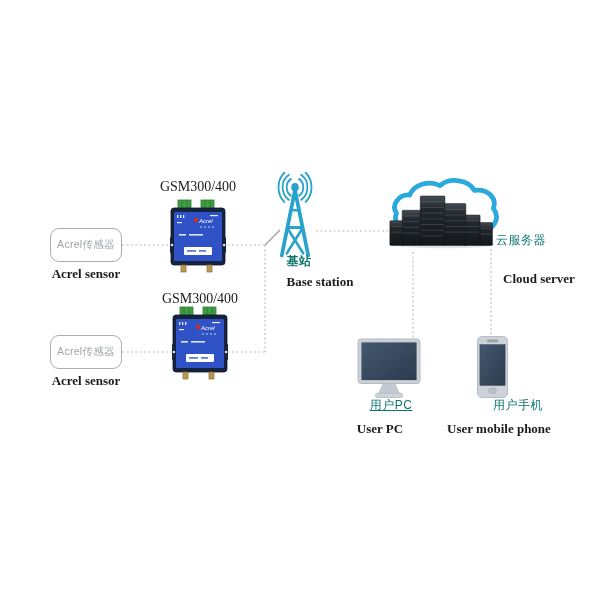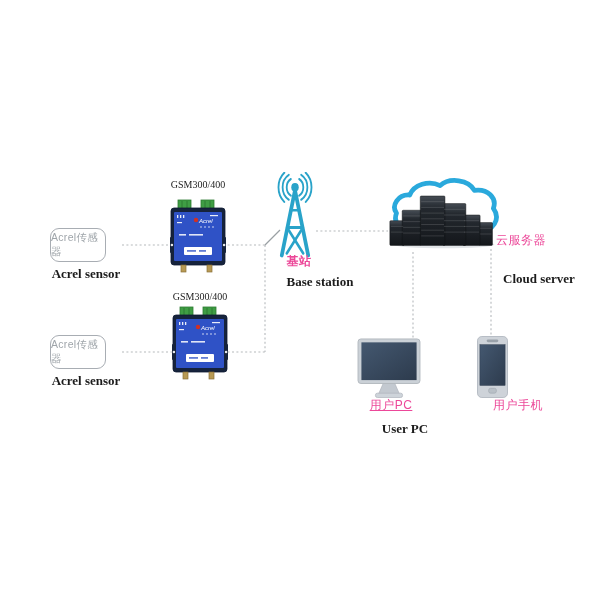--- a/index.html
+++ b/index.html
@@ -1,25 +1,25 @@
 <!DOCTYPE html>
 <html><head>
 <meta charset="utf-8">
 <style>
   html,body{margin:0;padding:0;background:#ffffff;}
   #canvas{position:relative;width:600px;height:600px;background:#ffffff;overflow:hidden;
           font-family:"Liberation Sans",sans-serif;}
   .abs{position:absolute;}
   .en-label{font-family:"Liberation Serif",serif;font-size:13px;font-weight:600;color:#1c1c1c;
             text-align:center;white-space:nowrap;}
-  .zh-label{font-family:"Liberation Sans",sans-serif;font-size:12px;color:#ec4899;
+  .zh-label{font-family:"Liberation Sans",sans-serif;font-size:12px;color:#0f766e;
             text-align:center;white-space:nowrap;letter-spacing:0.5px;}
-  .device-title{font-family:"Liberation Serif",serif;font-size:10px;font-weight:400;color:#1c1c1c;
+  .device-title{font-family:"Liberation Serif",serif;font-size:14px;font-weight:400;color:#1c1c1c;
             text-align:center;white-space:nowrap;}
-  .sensor-box{box-sizing:border-box;width:56px;height:34px;border:1.6px solid #a8adb3;border-radius:9px;
+  .sensor-box{box-sizing:border-box;width:72px;height:34px;border:1.6px solid #a8adb3;border-radius:9px;
             background:#ffffff;display:flex;align-items:center;justify-content:center;
             font-size:10.5px;color:#9fa5aa;letter-spacing:0.3px;}
   svg{display:block;}
 </style>
 </head>
 <body>
 
 <div id="canvas">
 
   <svg class="abs" style="left:0;top:0;" width="600" height="600" viewBox="0 0 600 600">
@@ -183,23 +183,24 @@
         <stop offset="0" stop-color="#445870"></stop>
         <stop offset="1" stop-color="#2d3b4d"></stop>
       </linearGradient>
     </defs>
     <path d="M27 47 L39 47 L44 58.5 L22 58.5 Z" fill="#c3c9d0" stroke="#b2b8bf" stroke-width="0.8"></path>
     <rect x="19" y="57" width="28" height="4.5" rx="2" fill="#ced4da" stroke="#b2b8bf" stroke-width="0.8"></rect>
     <rect x="1" y="1" width="64" height="46" rx="3" fill="#cbd1d7" stroke="#b2b8bf" stroke-width="1"></rect>
     <rect x="4.5" y="4.5" width="57" height="39" fill="url(#scr)"></rect>
   </svg>
   <div class="abs zh-label" style="left:351px;top:397px;width:80px;text-decoration:underline;">用户PC</div>
-  <div class="abs en-label" style="left:355px;top:421px;width:100px;">User PC</div>
+  <div class="abs en-label" style="left:330px;top:421px;width:100px;">User PC</div>
 
   <svg class="abs" style="left:477px;top:336px;" width="31" height="62" viewBox="0 0 32 64">
     <rect x="0.5" y="0.5" width="31" height="63" rx="4.5" fill="#ced3d9" stroke="#b6bcc3" stroke-width="1"></rect>
     <rect x="10" y="3.5" width="12" height="3" rx="1.5" fill="#99a1a9"></rect>
     <rect x="3" y="9" width="26" height="42" fill="url(#scr)" stroke="#2c3a4c" stroke-width="0.5"></rect>
     <rect x="12" y="54" width="8" height="5" rx="2" fill="#b9c0c7" stroke="#a3aab2" stroke-width="0.7"></rect>
   </svg>
   <div class="abs zh-label" style="left:478px;top:397px;width:80px;">用户手机</div>
+  <div class="abs en-label" style="left:439px;top:421px;width:120px;">User mobile phone</div>
 
 </div>
 
 </body></html>

